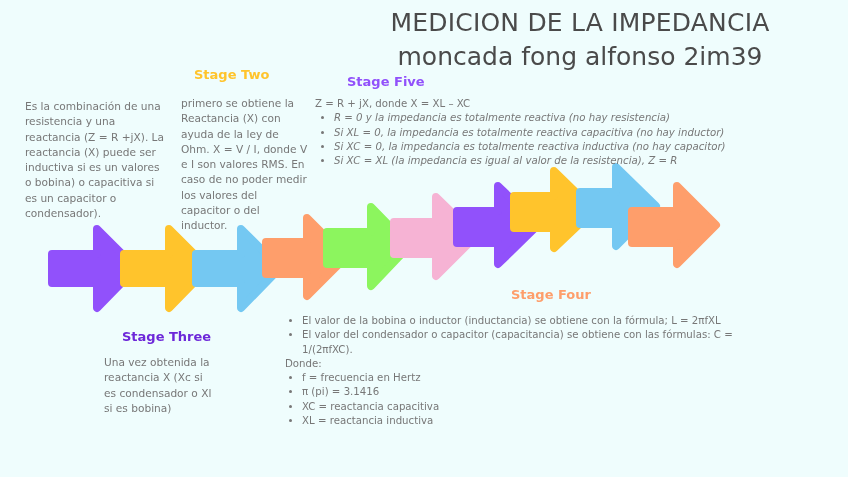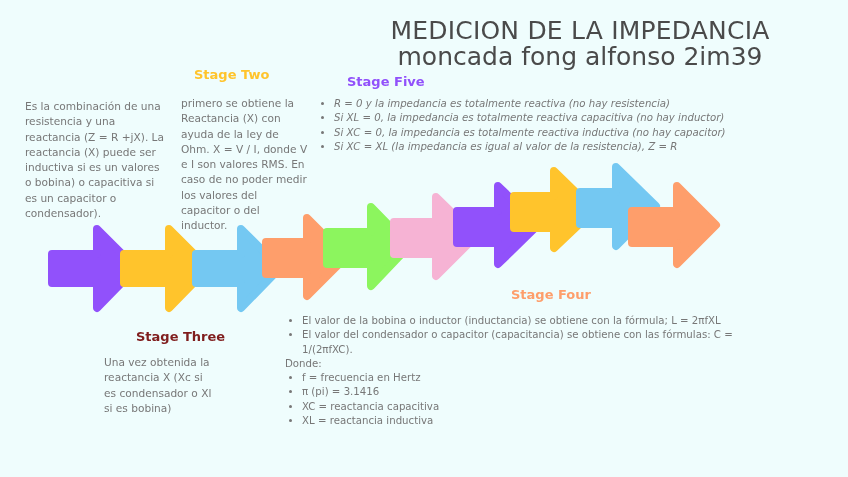--- a/index.html
+++ b/index.html
@@ -1,19 +1,19 @@
 <!DOCTYPE html>
 <html><head>
 <meta charset="utf-8">
 <style>
   html, body { margin:0; padding:0; }
   body { width:848px; height:477px; background:#effdfd; position:relative; overflow:hidden;
          font-family:"DejaVu Sans", "Liberation Sans", sans-serif; color:#6f6f6f; }
   .title { position:absolute; left:380px; width:400px; text-align:center; color:#4a4a4a; font-weight:normal; }
-  .title1 { top:8px; font-size:25px; letter-spacing:0.2px;margin-top:8px; }
+  .title1 { top:8px; font-size:25px; letter-spacing:0.2px; }
   .title2 { top:42px; font-size:25px;text-align:center; }
   .stage-title { position:absolute; font-weight:bold; font-size:13px; }
   .para { position:absolute; font-size:10.6px; line-height:15.3px; color:#777; }
   .list { position:absolute; font-size:10.2px; line-height:14.3px; color:#777; }
   .list ul { margin:0; padding-left:28px; }
   .list li { margin:0; }
   .arrows { position:absolute; left:0; top:0; }
 </style>
 </head>
 <body>
@@ -46,20 +46,21 @@
   </g>
 </svg>
 
 <div class="para" style="left:25px; top:99px; width:140px;">Es la combinación de una resistencia y una reactancia (Z = R +jX). La reactancia (X) puede ser inductiva si es un valores o bobina) o capacitiva si es un capacitor o condensador).</div>
 
 <div class="stage-title" style="left:194px; top:67px; color:#ffc42c;">Stage Two</div>
 <div class="para" style="left:181px; top:96px; width:128px;">primero se obtiene la Reactancia (X) con ayuda de la ley de Ohm. X = V / I, donde V e I son valores RMS. En caso de no poder medir los valores del capacitor o del inductor.</div>
 
 <div class="stage-title" style="left:347px; top:74px; color:#9151fb;text-align:right;">Stage Five</div>
 <div class="list" style="left:315px; top:97px; width:420px;">
+  <div>Z = R + jX, donde X = XL – XC</div>
   <ul style="padding-left:19px;font-style:italic;">
     <li>R = 0 y la impedancia es totalmente reactiva (no hay resistencia)</li>
     <li>Si XL = 0, la impedancia es totalmente reactiva capacitiva (no hay inductor)</li>
     <li>Si XC = 0, la impedancia es totalmente reactiva inductiva (no hay capacitor)</li>
     <li>Si XC = XL (la impedancia es igual al valor de la resistencia), Z = R</li>
   </ul>
 </div>
 
 <div class="stage-title" style="left:511px; top:287px; color:#fe9e6b;">Stage Four</div>
 <div class="list" style="left:285px; top:314px; width:480px;">
@@ -69,14 +70,14 @@
   </ul>
   <div>Donde:</div>
   <ul style="padding-left:17px;">
     <li>f = frecuencia en Hertz</li>
     <li>π (pi) = 3.1416</li>
     <li>XC = reactancia capacitiva</li>
     <li>XL = reactancia inductiva</li>
   </ul>
 </div>
 
-<div class="stage-title" style="left:136px; top:329px; color:#7f1d1d;">Stage Three</div>
+<div class="stage-title" style="left:122px; top:329px; color:#6d28d9;">Stage Three</div>
 <div class="para" style="left:104px; top:355px; width:112px;">Una vez obtenida la reactancia X (Xc si es condensador o Xl si es bobina)</div>
 
 </body></html>

